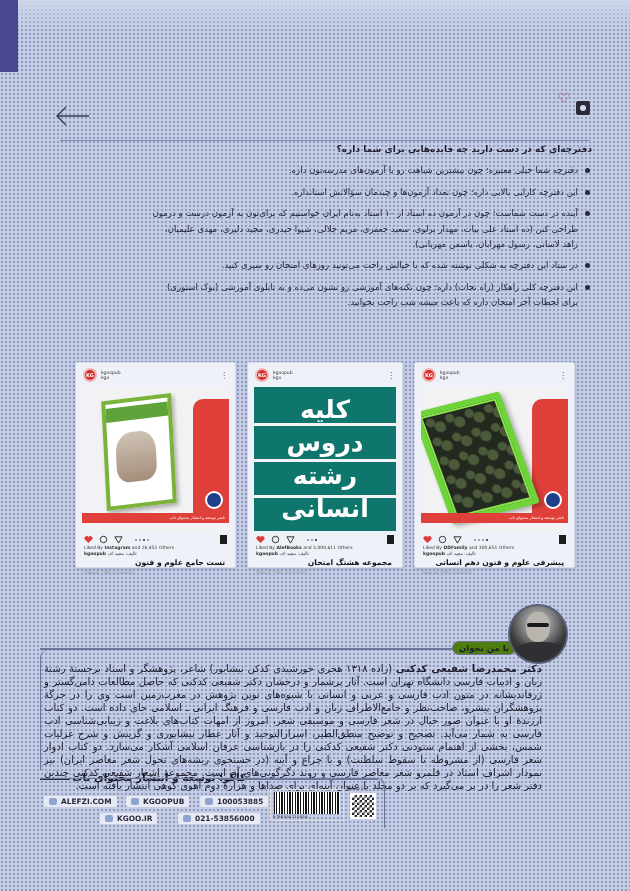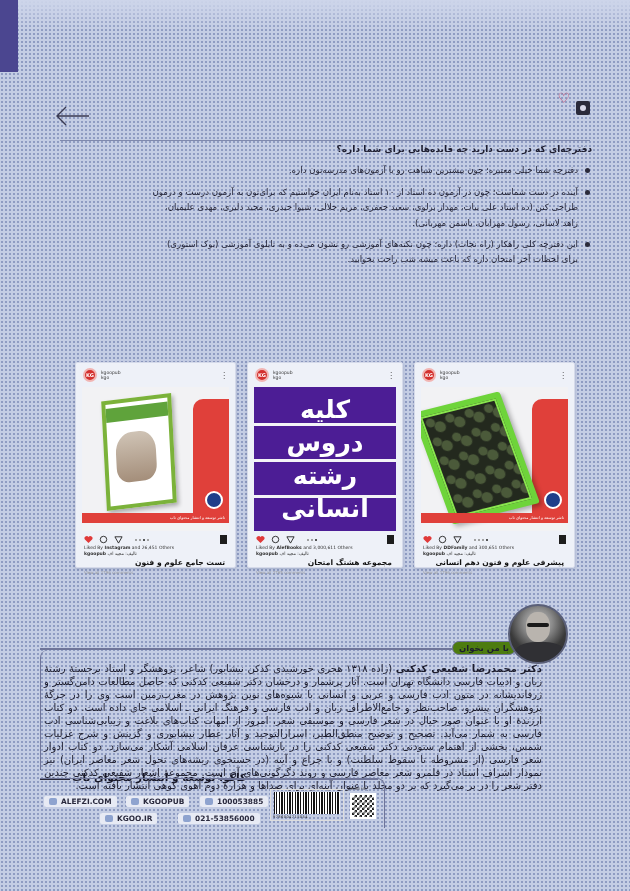--- a/index.html
+++ b/index.html
@@ -102,21 +102,21 @@
     background: #6ed43a; transform: rotate(-14deg) skewX(6deg); border-radius: 3px;
     box-shadow: 2px 3px 5px rgba(0,0,0,.3);
   }
   .book-3 .inner {
     position: absolute; inset: 6px; background: #23291e;
     background-image: radial-gradient(circle at 30% 30%, #4b5a3a 4px, transparent 5px),
                       radial-gradient(circle at 70% 60%, #4b5a3a 5px, transparent 6px);
     background-size: 20px 20px;
     border: 2px solid #89e64e;
   }
-  .purple-img { background: #4c1d95; }
+  .purple-img { background: #0f766e; }
   .purple-img .stripe {
     position: absolute; left: 0; right: 0; height: 3px; background: #f3f3f6;
   }
   .big-title {
     position: absolute; inset: 0; display: flex; flex-direction: column; justify-content: space-around;
     align-items: center; color: #fff; font-size: 25px; font-weight: bold; direction: rtl;
     line-height: 1; padding: 6px 0;
   }
   .actions { display: flex; align-items: center; padding: 3px 8px 0; gap: 6px; height: 14px; }
   .act { width: 9px; height: 9px; }
@@ -204,21 +204,23 @@
       </div>
     <span class="heart">♡</span>
   </div>
 </div>
 <div class="header-rule"></div>
 
 <div class="intro">
   <h2>دفترچه‌ای که در دست دارید چه فایده‌هایی برای شما داره؟</h2>
   <ul>
     <li>دفترچه شما خیلی معتبره؛ چون بیشترین شباهت رو با آزمون‌های مدرسه‌تون داره.</li>
+    <li>این دفترچه کارایی بالایی داره؛ چون تعداد آزمون‌ها و چیدمان سؤالاتش استانداره.</li>
     <li>آینده در دست شماست؛ چون در آزمون ده استاد از ۱۰ استاد به‌نام ایران خواستیم که برای‌تون به آزمون درست و درمون طراحی کنن (ده استاد علی بیات، مهدار برلوی، سعید جعفری، مریم جلالی، شیوا حیدری، مجید دلیری، مهدی علیمیان، زاهد لاسانی، رسول مهرابان، یاسمن مهربانی).</li>
+    <li>در ستاد این دفترچه به شکلی نوشته شده که با خیالش راحت می‌تونید روزهای امتحان رو سپری کنید.</li>
     <li>این دفترچه کلی راهکار (راه نجات) داره؛ چون نکته‌های آموزشی رو نشون می‌ده و به تابلوی آموزشی (بوک استوری) برای لحظات آخر امتحان داره که باعث میشه شب راحت بخوابید.</li>
   </ul>
 </div>
 
 <div class="cards">
 
   <div class="card card-1">
     <div class="card-top">
       <div class="avatar">KG</div>
       <div class="handle">

